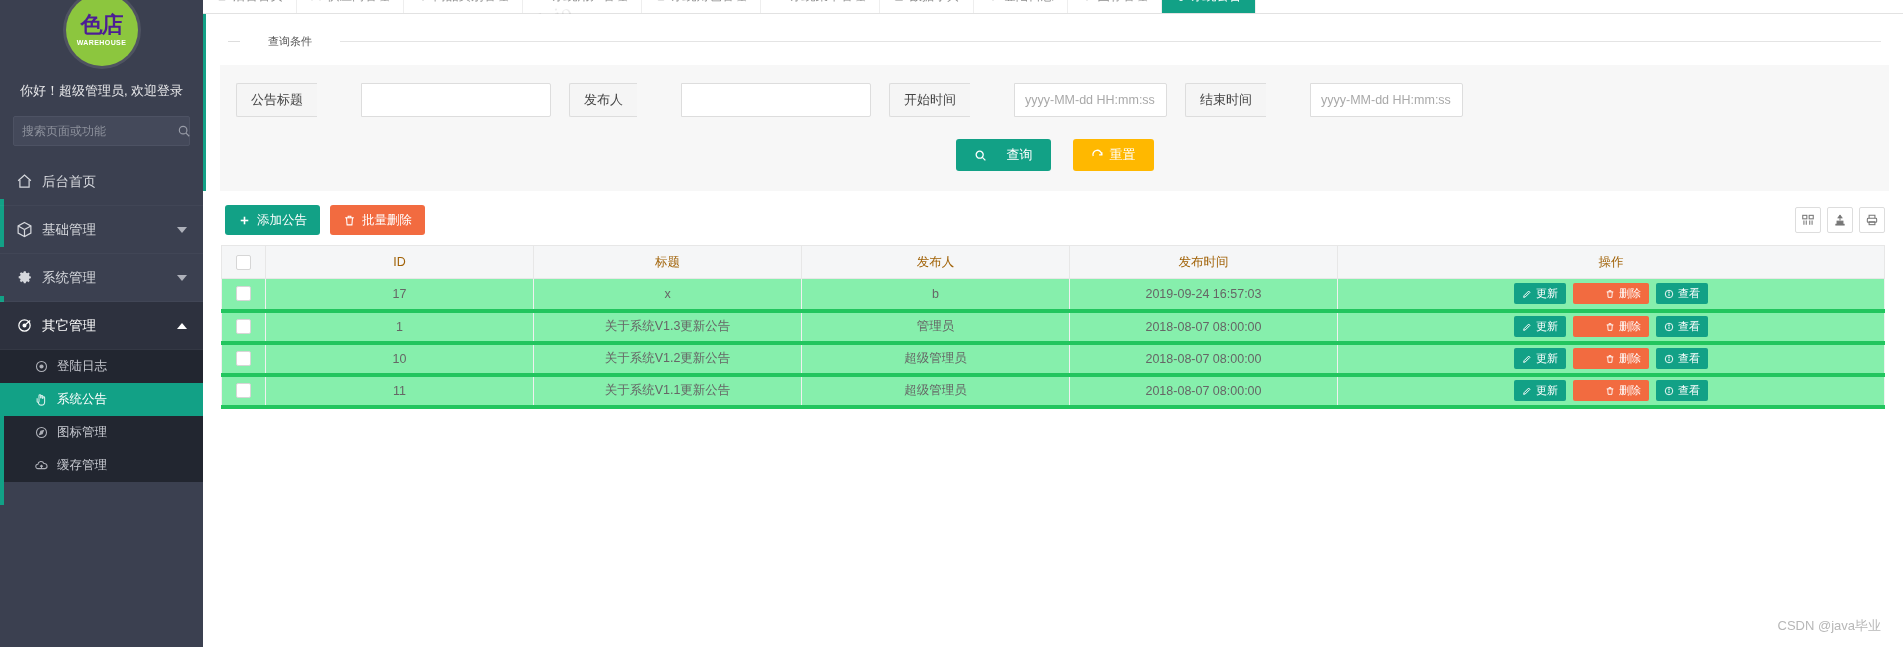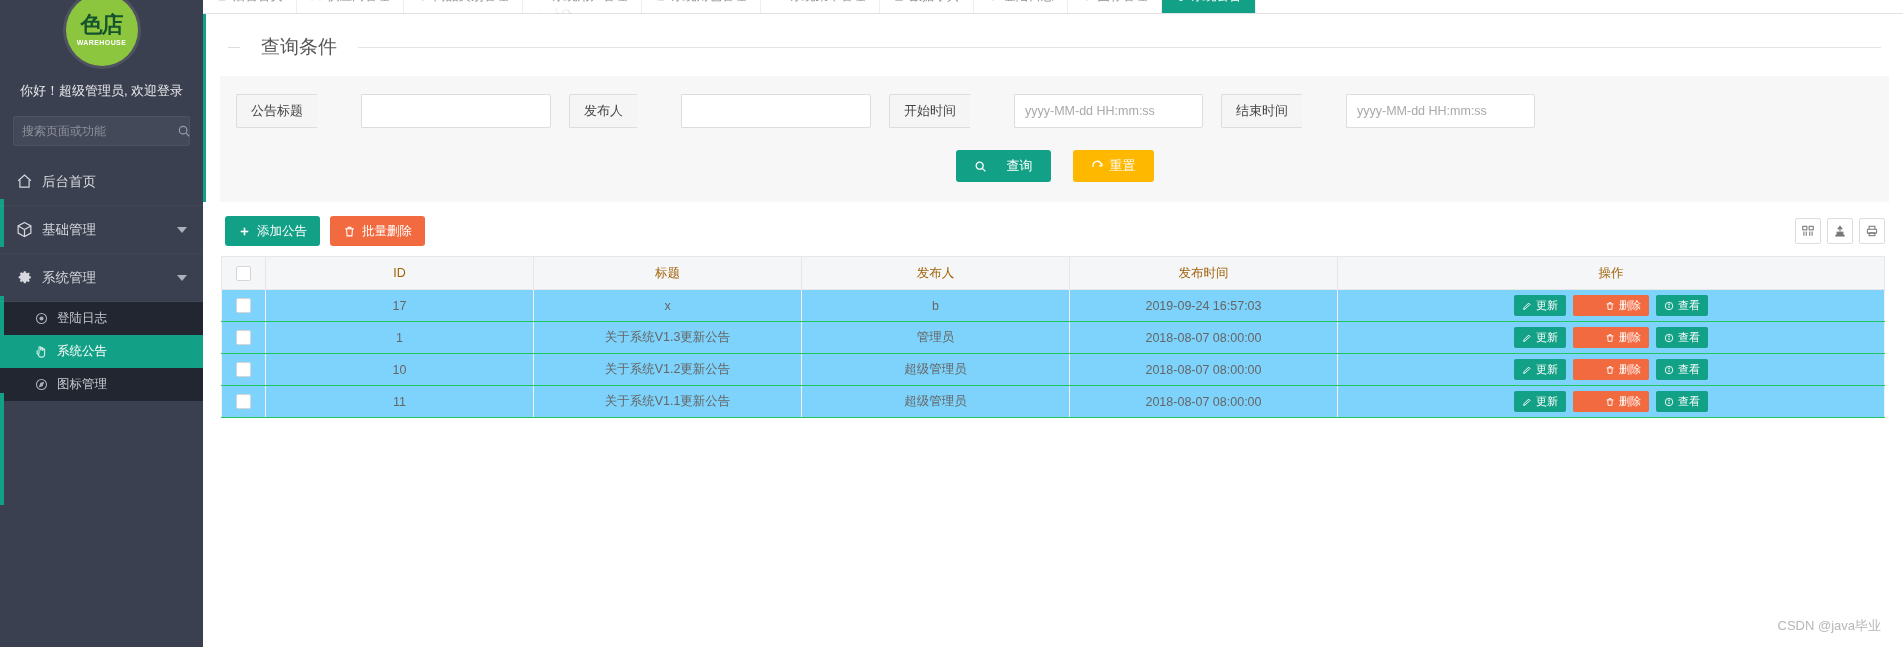--- a/index.html
+++ b/index.html
@@ -22,21 +22,21 @@
     height: 68px; display: flex; align-items: center; justify-content: center;
     position: relative;
   }
   .logo-circle {
     width: 72px; height: 72px; border-radius: 50%;
     background: #8cc63e;
     position: absolute; top: -6px; left: 50%; transform: translateX(-50%);
     display: flex; flex-direction: column; align-items: center; justify-content: center;
     box-shadow: 0 0 0 3px rgba(255,255,255,0.10);
   }
-  .logo-cn { color: #14532d; font-size: 22px; font-weight: bold; line-height: 1; letter-spacing: -1px; }
+  .logo-cn { color: #4c1d95; font-size: 22px; font-weight: bold; line-height: 1; letter-spacing: -1px; }
   .logo-en { color: #ffffff; font-size: 7px; font-weight: bold; letter-spacing: 0.4px; margin-top: 3px;}
   .greet {
     color: #e8e8ea; font-size: 13px; text-align: center;
     margin-top: 14px; padding: 0 8px;
   }
   .search-box {
     margin: 16px 13px 0 13px; height: 30px;
     background: #44495a; border: 1px solid #4d5263; border-radius: 2px;
     display: flex; align-items: center; padding: 0 8px;
   }
@@ -92,22 +92,22 @@
   .tab.active .t-ic { opacity: 1; }
 
   .content { position: relative; padding: 0; height: calc(647px - 14px); background:#fff; }
 
   .panel {
     margin: 0; background: #fff;
     border-left: 3px solid #12a186;
     position: relative;
   }
   .panel-title {
-    display: flex; align-items: center; gap: 21px;
-    padding: 20px 22px 0 22px; font-size: 19px; color: #555;
+    display: flex; align-items: center; gap: 28px;
+    padding: 20px 22px 0 22px; font-size: 11px; color: #555;
   }
   .panel-title .dash { width: 12px; height: 1px; background: #ddd; }
   .panel-title .rule { flex: 1; height: 1px; background: #e4e4e4; }
 
   .query-area {
     margin: 16px 14px 0 14px; background: #f7f7f7;
     padding: 18px 16px 20px 16px;
   }
   .field-row { display: flex; align-items: center; gap: 0; }
   .field { display: flex; align-items: stretch; margin-right: 18px; gap: 44px; }
@@ -118,21 +118,21 @@
     padding: 0 14px; font-size: 13px; color: #444; white-space: nowrap;
     height: 34px;
   }
   .field-input {
     height: 34px; border: 1px solid #ddd; border-radius: 0 2px 2px 0;
     background: #fff; outline: none; padding: 0 10px;
     font-size: 12.5px; color: #555; font-family: inherit;
   }
   .field-input::placeholder { color: #a9a9a9; }
   .w-short { width: 190px; }
-  .w-long { width: 189px; }
+  .w-long { width: 153px; }
 
   .btn-row { display: flex; justify-content: center; gap: 22px; margin-top: 22px; }
   .btn {
     height: 32px; padding: 0 18px; border: none; border-radius: 3px;
     color: #fff; font-size: 13px; font-family: inherit;
     display: inline-flex; align-items: center; gap: 6px; cursor: pointer;
   }
   .btn-teal { background: #12a186; gap: 20px; }
   .btn-amber { background: #ffb800; }
   .btn .b-ic { width: 13px; height: 13px; }
@@ -151,22 +151,22 @@
 
   table.grid { width: calc(100% - 36px); margin: 0 18px; border-collapse: collapse; }
   table.grid thead th {
     background: #f5f6f7; color: #a16207; font-size: 12.5px; font-weight: normal;
     height: 33px; border: 1px solid #e7e7e7; border-left: none; border-right: 1px solid #e7e7e7;
     text-align: center;
   }
   table.grid thead th:first-child { border-left: 1px solid #e7e7e7; }
   table.grid tbody td {
     height: 32px; font-size: 12.5px; color: #666; text-align: center;
-    border-bottom: 1px solid #22c55e; border-left: none; border-right: 1px solid #f0f0f0;
-    background: #7dd3fc;
+    border-bottom: 4px solid #22c55e; border-left: none; border-right: 1px solid #f0f0f0;
+    background: #86efac;
   }
   table.grid tbody td:first-child { border-left: 1px solid #f0f0f0; }
   table.grid tbody td:last-child { border-right: 1px solid #f0f0f0; }
   .chk {
     width: 15px; height: 15px; border: 1px solid #d6d6d6; border-radius: 2px;
     background: #fff; display: inline-block; vertical-align: middle; cursor: pointer;
   }
   .col-chk { width: 44px; }
   .col-id { width: 268px; }
   .col-title { width: 268px; }
@@ -244,20 +244,29 @@
 
 
       <div class="menu-item">
         <svg class="mi-ic" viewBox="0 0 24 24" fill="#d6d8dd">
           <path d="M12 8.5A3.5 3.5 0 1012 15.5 3.5 3.5 0 0012 8.5zm9 2.1l-2-.35a7.4 7.4 0 00-.75-1.8l1.2-1.65-1.9-1.9-1.65 1.2a7.4 7.4 0 00-1.8-.75L13.75 3h-2.7l-.35 2a7.4 7.4 0 00-1.8.75L7.25 4.55l-1.9 1.9 1.2 1.65a7.4 7.4 0 00-.75 1.8l-2 .35v2.7l2 .35c.17.63.42 1.23.75 1.8l-1.2 1.65 1.9 1.9 1.65-1.2c.57.33 1.17.58 1.8.75l.35 2h2.7l.35-2c.63-.17 1.23-.42 1.8-.75l1.65 1.2 1.9-1.9-1.2-1.65c.33-.57.58-1.17.75-1.8l2-.35z"></path>
         </svg>
         <span class="mi-label">系统管理</span>
         <span class="caret down"></span>
       </div>
 
+      <div class="menu-item open">
+        <svg class="mi-ic" viewBox="0 0 24 24" fill="none" stroke="#ffffff" stroke-width="1.7">
+          <circle cx="12" cy="12" r="8"></circle>
+            <circle cx="12" cy="12" r="2" fill="#fff"></circle>
+            <line x1="12" y1="12" x2="20" y2="5"></line>
+        </svg>
+        <span class="mi-label">其它管理</span>
+        <span class="caret up"></span>
+      </div>
 
       <div class="submenu">
         <div class="sub-item">
           <svg class="si-ic" viewBox="0 0 24 24" fill="none" stroke="#c7c9d0" stroke-width="1.7">
             <circle cx="12" cy="12" r="8"></circle>
               <circle cx="12" cy="12" r="2.5" fill="#c7c9d0"></circle>
           </svg>
           <span>登陆日志</span>
         </div>
         <div class="sub-item active">
@@ -268,20 +277,28 @@
               <path d="M14 11V9a1.5 1.5 0 013 0v7a5 5 0 01-10 0"></path>
           </svg>
           <span>系统公告</span>
         </div>
         <div class="sub-item">
           <svg class="si-ic" viewBox="0 0 24 24" fill="none" stroke="#c7c9d0" stroke-width="1.7">
             <circle cx="12" cy="12" r="8"></circle>
               <path d="M15 9l-2 5-4 1 2-5z" fill="#c7c9d0"></path>
           </svg>
           <span>图标管理</span>
+        </div>
+        <div class="sub-item">
+          <svg class="si-ic" viewBox="0 0 24 24" fill="none" stroke="#c7c9d0" stroke-width="1.7">
+            <path d="M6.5 17a3.5 3.5 0 01-.3-7 5 5 0 019.6-1.2A4 4 0 1117.5 17z"></path>
+              <path d="M12 17v-5"></path>
+              <path d="M9.8 13.8L12 11.5l2.2 2.3"></path>
+          </svg>
+          <span>缓存管理</span>
         </div>
       </div>
     </nav>
   </aside>
 
   <section class="main">
 
     <div class="tabbar">
       <div class="tab">
         <svg class="t-ic" viewBox="0 0 24 24" fill="none" stroke="#999" stroke-width="2">

